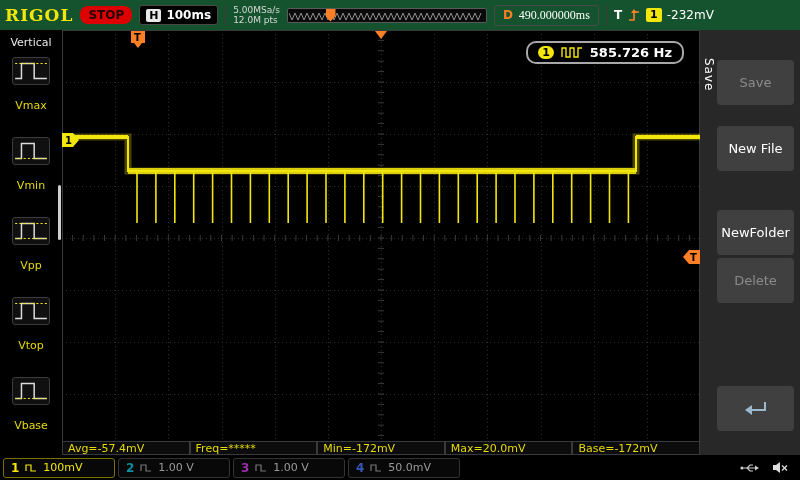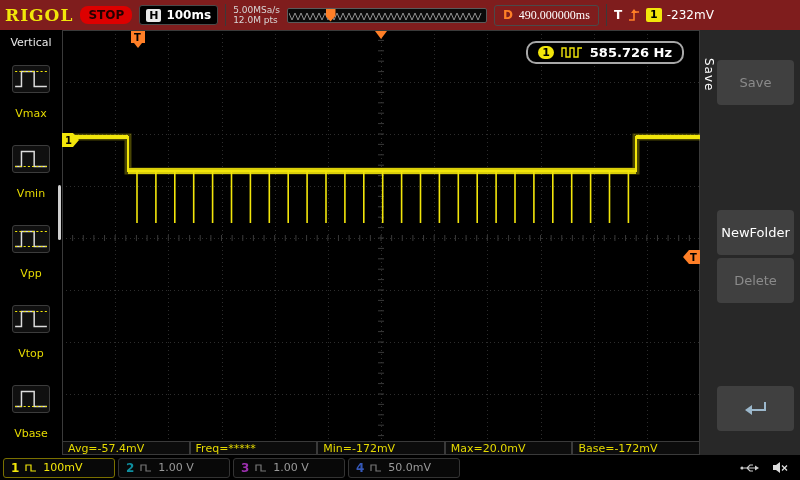--- a/index.html
+++ b/index.html
@@ -1,20 +1,20 @@
 <!DOCTYPE html>
 <html><head>
 <meta charset="utf-8">
 <style>
   *{margin:0;padding:0;box-sizing:border-box}
   html,body{width:800px;height:480px;overflow:hidden}
   body{background:#000;font-family:"DejaVu Sans",sans-serif;position:relative;color:#ddd}
 
   
-  #topbar{position:absolute;left:0;top:0;width:800px;height:30px;display:flex;align-items:center;gap:7px;padding:0 5px;background:#7f1d1d}
+  #topbar{position:absolute;left:0;top:0;width:800px;height:30px;display:flex;align-items:center;gap:7px;padding:0 5px;background:#14532d}
   .brand{color:#f2e60a;font-weight:bold;font-size:17px;font-family:"DejaVu Serif",serif;letter-spacing:1px}
   .stop{background:#dd0000;color:#240000;font-weight:bold;font-size:12px;padding:2px 8px;border-radius:8px}
   .hbox{display:flex;align-items:center;gap:5px;border:1px solid #4a4a4a;border-radius:3px;padding:2px 6px;background:#000}
   .hbadge{background:#e8e8e8;color:#000;font-weight:bold;font-size:11px;padding:0 3px;border-radius:2px}
   .tbase{color:#fff;font-weight:bold;font-size:12px}
   .vdiv{width:1px;height:22px;background:#3a3a3a}
   .rates{display:flex;flex-direction:column;justify-content:center;line-height:10px}
   .rates span{color:#d8d8d8;font-size:9px;white-space:nowrap}
   .posbar{position:relative;width:200px;height:15px;border:1px solid #5a5a5a;background:#0a0a0a;border-radius:2px}
   .posbar svg{position:absolute;left:1px;top:1px}
@@ -22,21 +22,21 @@
   .dbox{display:flex;align-items:center;gap:6px;border:1px solid #4a4a4a;border-radius:3px;padding:2px 8px}
   .dbadge{color:#ff7f27;font-weight:bold;font-size:12px}
   .dval{color:#fff;font-size:12px;font-family:Liberation Serif, serif}
   .tgroup{display:flex;align-items:center;gap:5px}
   .tlabel{color:#fff;font-weight:bold;font-size:12px}
   .chbadge{background:#f2e60a;color:#000;font-weight:bold;font-size:11px;padding:0 4px;border-radius:2px;height:14px;line-height:14px}
   .tval{color:#fff;font-size:12px;font-weight:normal}
 
   
   #sidebar{position:absolute;left:0;top:30px;width:62px;height:425px;background:#000}
-  .sb-title{color:#e8e8e8;font-size:11px;text-align:center;padding:6px 0 16px}
+  .sb-title{color:#e8e8e8;font-size:11px;text-align:center;padding:6px 0 8px}
   .sb-item{display:flex;flex-direction:column;align-items:center;margin-bottom:25px;cursor:pointer}
   .sb-icon{background:#101010;border:1px solid #3c3c3c;border-radius:3px}
   .sb-label{color:#e6da00;font-size:11px;margin-top:14px}
   #sb-scroll{position:absolute;right:1px;top:155px;width:3px;height:55px;background:#cfcfcf;border-radius:2px}
 
   
   #plot{position:absolute;left:62px;top:30px;width:638px;height:425px;background:#000}
   #wave-svg{position:absolute;left:0;top:0;display:block}
   .freq-counter{position:absolute;top:11px;right:16px;display:flex;align-items:center;gap:7px;background:#000;border:2px solid #a8a8a8;border-radius:10px;padding:2px 10px}
   .fc-ch{background:#f2e60a;color:#000;font-weight:bold;font-size:11px;padding:0 4px;border-radius:7px}
@@ -306,20 +306,21 @@
     <div class="meas-box">Freq=*****</div>
     <div class="meas-box">Min=-172mV</div>
     <div class="meas-box">Max=20.0mV</div>
     <div class="meas-box">Base=-172mV</div>
   </div>
 </div>
 
 <div id="rightpanel">
   <div class="menu-tab">Save</div>
   <div class="menu-btn disabled" style="top:30px">Save</div>
+  <div class="menu-btn" style="top:96px">New File</div>
   <div class="menu-btn" style="top:180px">NewFolder</div>
   <div class="menu-btn disabled" style="top:228px">Delete</div>
   <div class="menu-btn" style="top:356px">
     <svg width="26" height="20" viewBox="0 0 26 20">
       <path d="M22,3 V11 H8" stroke="#9cb8cc" stroke-width="2" fill="none"></path>
       <polygon points="9,6 9,16 2,11" fill="#9cb8cc"></polygon>
     </svg>
   </div>
 </div>
 

